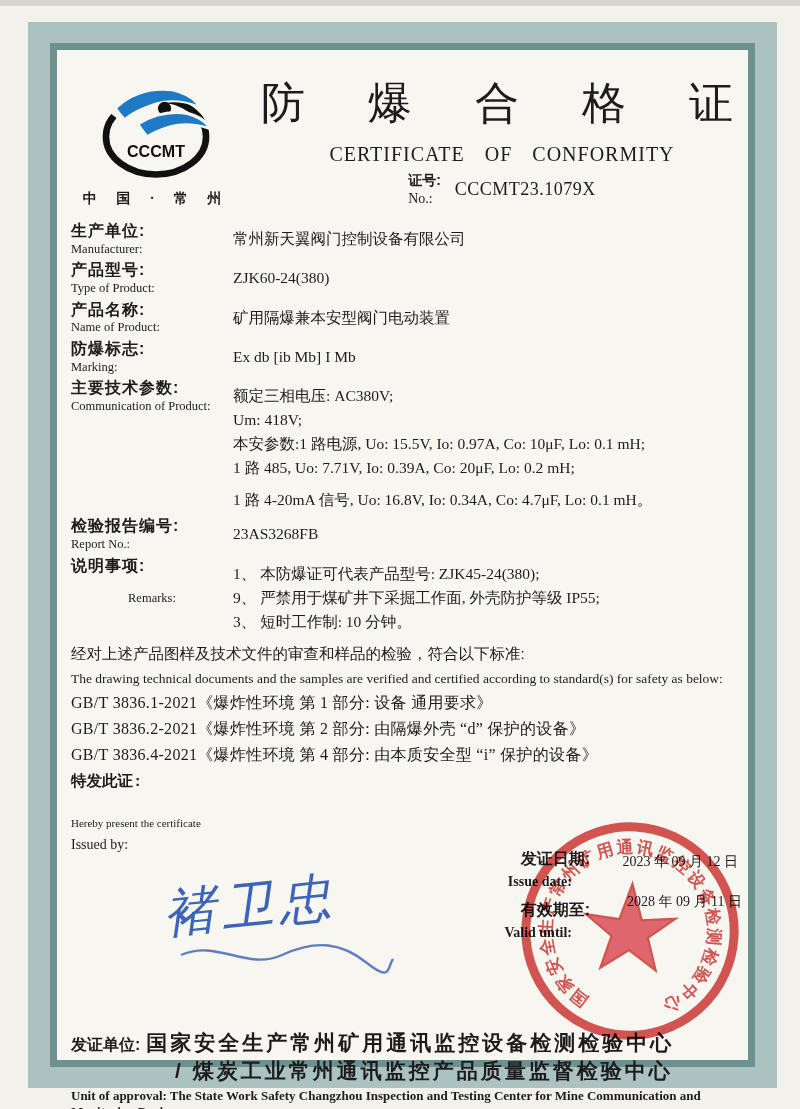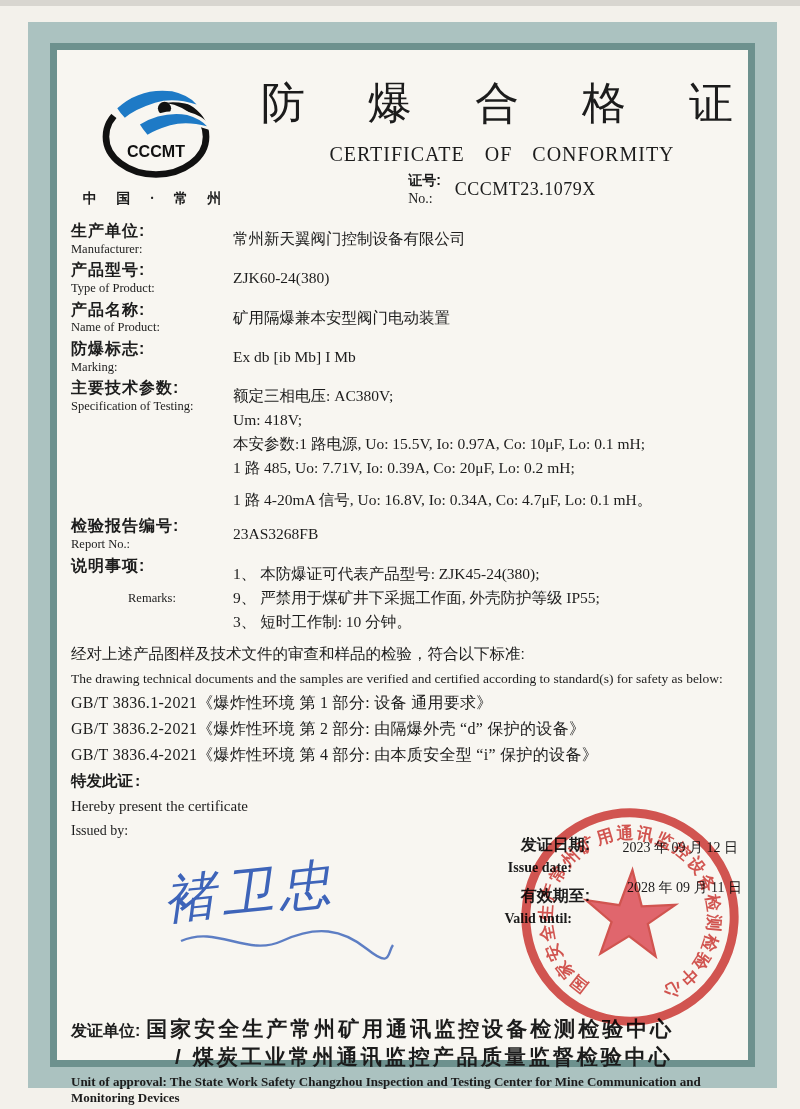--- a/index.html
+++ b/index.html
@@ -41,21 +41,21 @@
   .flabel .en { font-size:12.5px; margin-top:3px; }
   .fvalue { flex:1; font-size:15.5px; padding-top:5px; line-height:1.55; }
   .fvalue .vline { display:block; }
   .gap-line { margin-top:8px; }
   
   .standards { margin-top:8px; padding-left:4px; line-height:1.5; }
   .std-intro-cn { font-family:"Liberation Sans", sans-serif; font-size:15.5px; font-weight:normal; }
   .std-intro-en { font-size:13.5px; margin-top:4px; }
   .std-item { font-size:16px; margin-top:2px; letter-spacing:.3px; }
   .std-present-cn { font-family:Liberation Mono, monospace; font-size:15.5px; font-weight:bold; margin-top:4px; }
-  .std-present-en { font-size:15px; margin-top:0; }
+  .std-present-en { font-size:11px; margin-top:20px; }
   
   .issue-sec { position:relative; height:192px; margin-top:2px; }
   .approve-cn { font-family:"Liberation Sans", sans-serif; font-size:16px; font-weight:bold; padding-left:4px; }
   .approve-en { font-size:14px; padding-left:4px; margin-top:6px; }
   .signature { position:absolute; left:96px; top:34px; transform:rotate(-6deg); color:#2a55b4; font-size:52px; font-style:italic; font-family:"Liberation Serif", serif; letter-spacing:6px; opacity:.9; }
   .sig-swoosh { position:absolute; left:110px; top:100px; }
   .dates { position:absolute; right:148px; top:12px; text-align:right; }
   .date-row { margin-bottom:2px; }
   .date-cn { font-family:"Liberation Sans", sans-serif; font-size:16px; font-weight:bold; }
   .date-en { font-size:14px; font-weight:bold; margin:4px 18px 10px 0; }
@@ -136,21 +136,21 @@
           <div class="flabel">
             <div class="cn">防爆标志:</div>
             <div class="en">Marking:</div>
           </div>
           <div class="fvalue">Ex db [ib Mb] I Mb</div>
         </div>
 
         <div class="field">
           <div class="flabel">
             <div class="cn">主要技术参数:</div>
-            <div class="en">Specification of Testing:</div>
+            <div class="en">Communication of Product:</div>
           </div>
           <div class="fvalue">
             <span class="vline">额定三相电压: AC380V;</span>
             <span class="vline">Um: 418V;</span>
             <span class="vline">本安参数:1 路电源, Uo: 15.5V, Io: 0.97A, Co: 10μF, Lo: 0.1 mH;</span>
             <span class="vline">1 路 485, Uo: 7.71V, Io: 0.39A, Co: 20μF, Lo: 0.2 mH;</span>
             <span class="vline gap-line">1 路 4-20mA 信号, Uo: 16.8V, Io: 0.34A, Co: 4.7μF, Lo: 0.1 mH。</span>
           </div>
         </div>
 

